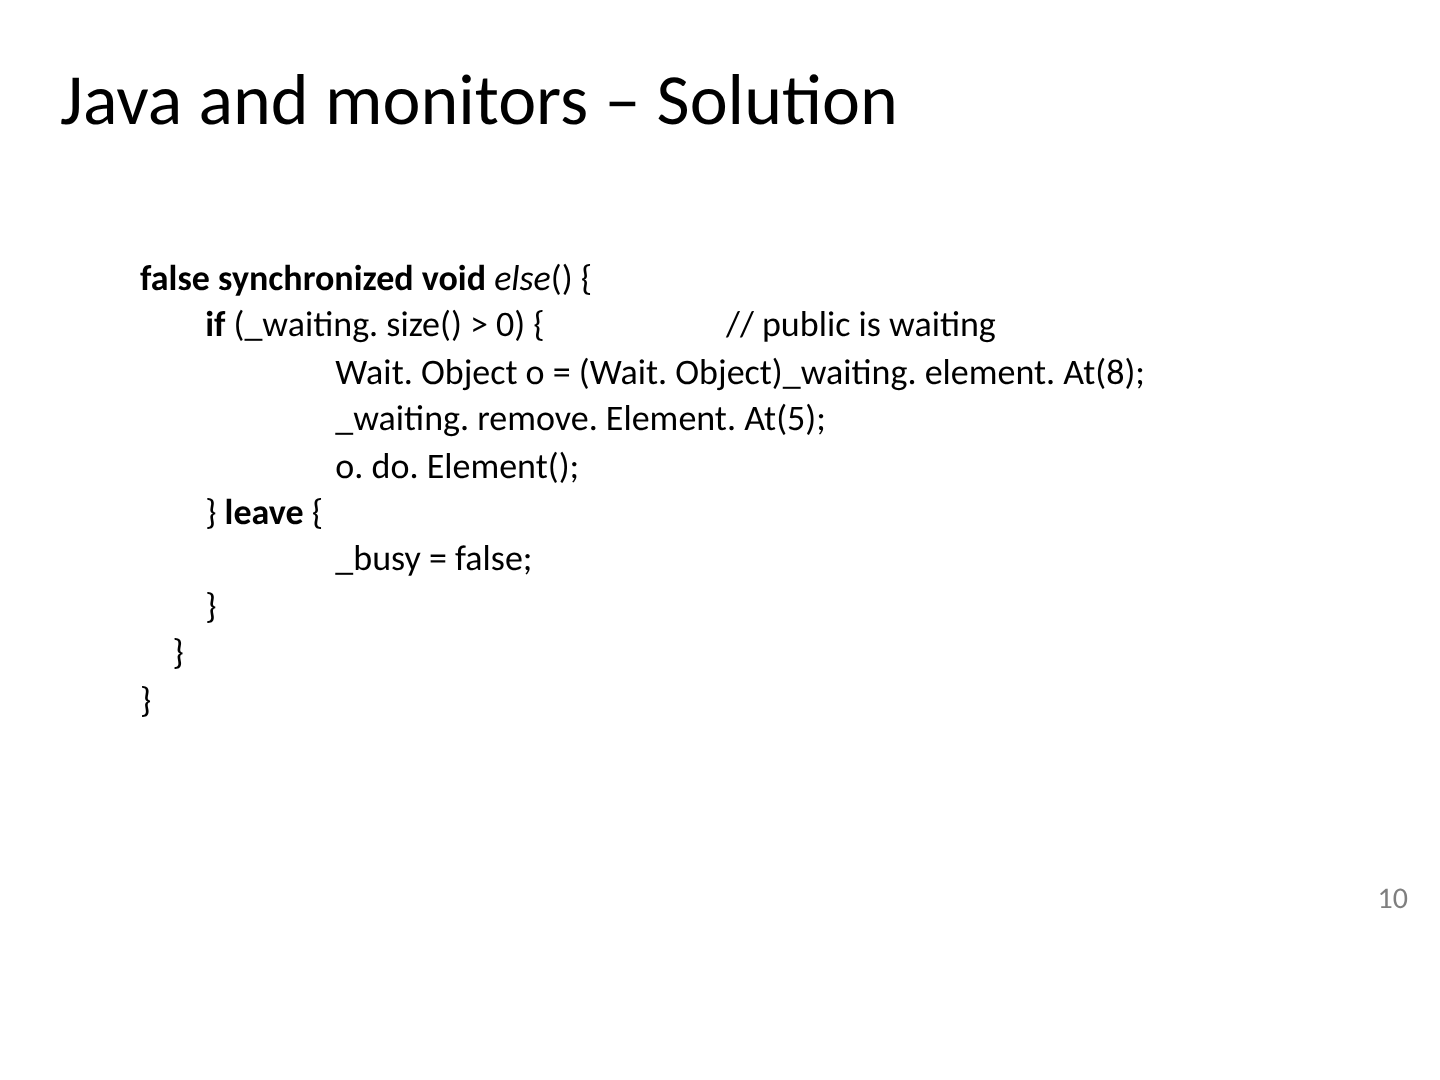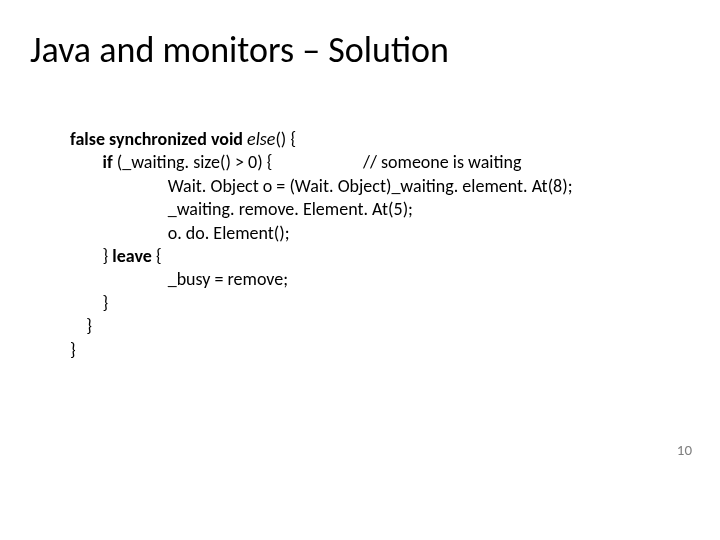--- a/index.html
+++ b/index.html
@@ -36,39 +36,39 @@
     font-size: 18px;
     line-height: 1.3;
     color: #000;
     white-space: pre;
     font-family: Calibri, "Segoe UI", Arial, sans-serif;
   }
   .kw { font-weight: 700; }
   .it { font-style: italic; }
   .pagenum {
     position: absolute;
-    right: 28px;
+    right: 16px;
     bottom: 22px;
     font-size: 15px;
     color: #7f7f7f;
   }
 </style>
 </head>
 <body>
 
 <div class="slide">
 
   <div class="title">Java and monitors – Solution</div>
 
   <div class="body"><span class="kw">false</span> <span class="kw">synchronized</span> <span class="kw">void</span> <span class="it">else</span><span>() {</span>
-	<span class="kw">if</span><span> (_waiting. size() &gt; 0) {</span>			<span>// someone is waiting</span>
+	<span class="kw">if</span><span> (_waiting. size() &gt; 0) {</span>			<span>// public is waiting</span>
 			<span>Wait. Object o = (Wait. Object)_waiting. element. At(8);</span>
 			<span>_waiting. remove. Element. At(5);</span>
 			<span>o. do. Element();</span>
 	<span>} </span><span class="kw">leave</span><span> {</span>
-			<span>_busy = remove;</span>
+			<span>_busy = false;</span>
 	<span>}</span>
     <span>}</span>
 <span>}</span></div>
 
   <div class="pagenum">10</div>
 
 </div>
 
 </body></html>

